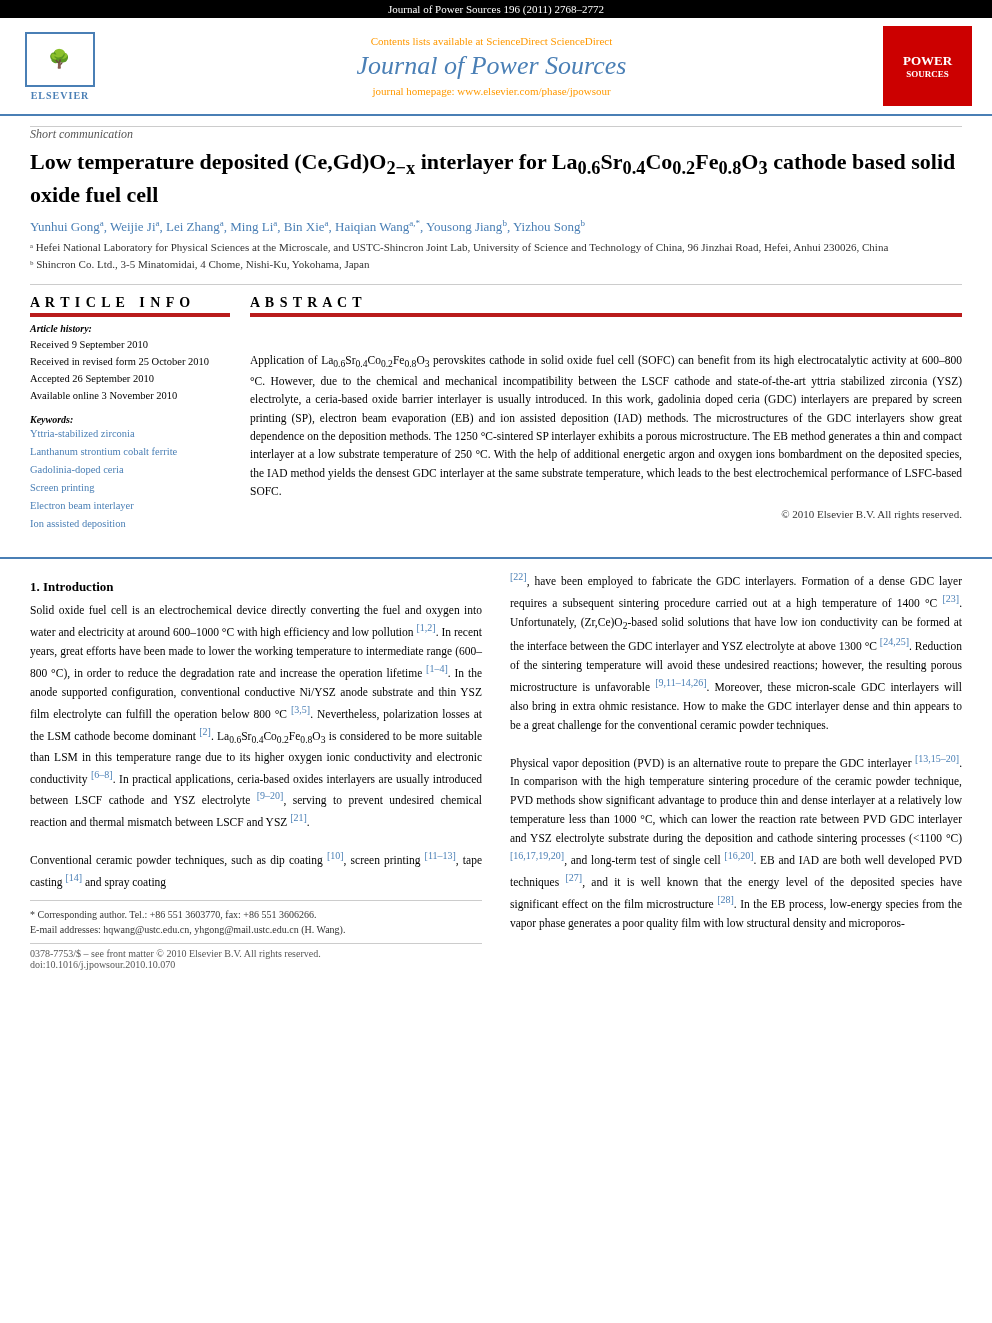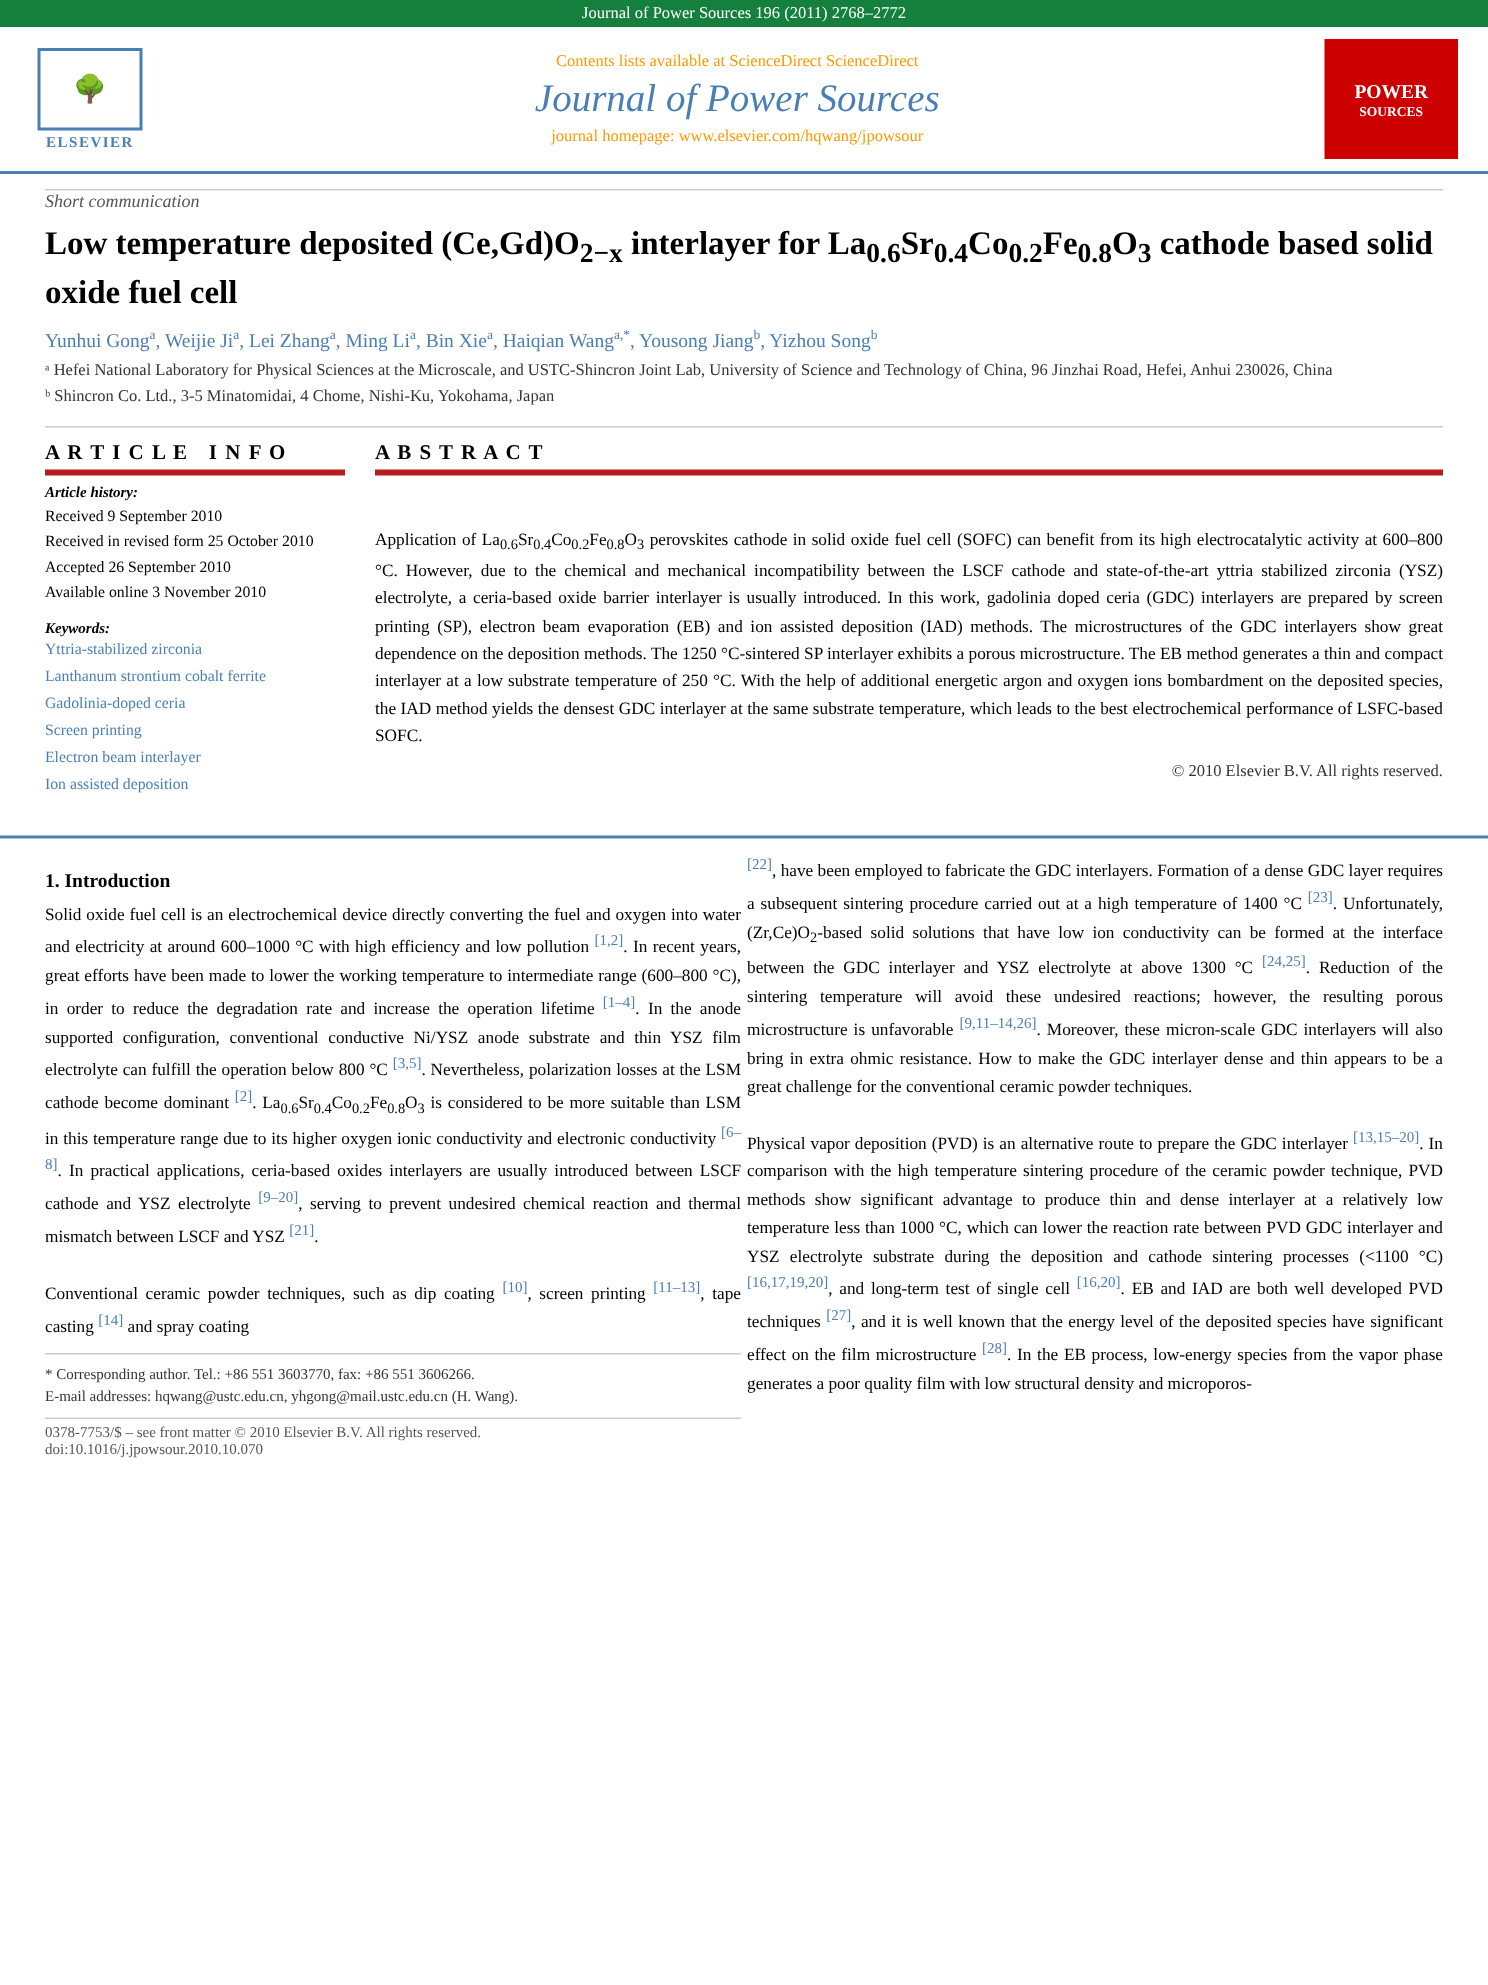--- a/index.html
+++ b/index.html
@@ -5,21 +5,21 @@
     * { margin: 0; padding: 0; box-sizing: border-box; }
     body {
       font-family: 'Times New Roman', Times, serif;
       background: #fff;
       width: 992px;
       min-height: 1323px;
       font-size: 13px;
       color: #000;
     }
     .top-bar {
-      background: #15803d;
+      background: #000000;
       text-align: center;
       padding: 3px 0;
       font-size: 11px;
       color: #fff;
     }
     .header-section {
       border-bottom: 2px solid #4a7fb5;
       padding: 8px 20px;
       display: flex;
       align-items: center;
@@ -179,21 +179,21 @@
       margin-top: 8px;
       color: #333;
     }
     .main-body {
       padding: 10px 30px 20px 30px;
       border-top: 2px solid #4a7fb5;
       margin-top: 5px;
     }
     .two-col-body {
       display: flex;
-      gap: 4px;
+      gap: 28px;
     }
     .body-left {
       flex: 1;
     }
     .body-right {
       flex: 1;
     }
     .section-heading {
       font-size: 13px;
       font-weight: bold;
@@ -244,21 +244,21 @@
     <div class="elsevier-text">ELSEVIER</div>
   </div>
 
   <div class="journal-center">
     <div class="sciencedirect-link">
       <span>Contents lists available at ScienceDirect</span> <span style="color:#f90;">ScienceDirect</span>
     </div>
     <div class="journal-title">Journal of Power Sources</div>
     <div class="journal-homepage">
       <span>journal homepage:</span>
-      <span style="color:#f90;">www.elsevier.com/hqwang/jpowsour</span>
+      <span style="color:#f90;">www.elsevier.com/phase/jpowsour</span>
     </div>
   </div>
 
   <div class="journal-logo-right">
     <div class="pwr">POWER</div>
     <div>SOURCES</div>
   </div>
 </div>
 
 <div class="content-area">

